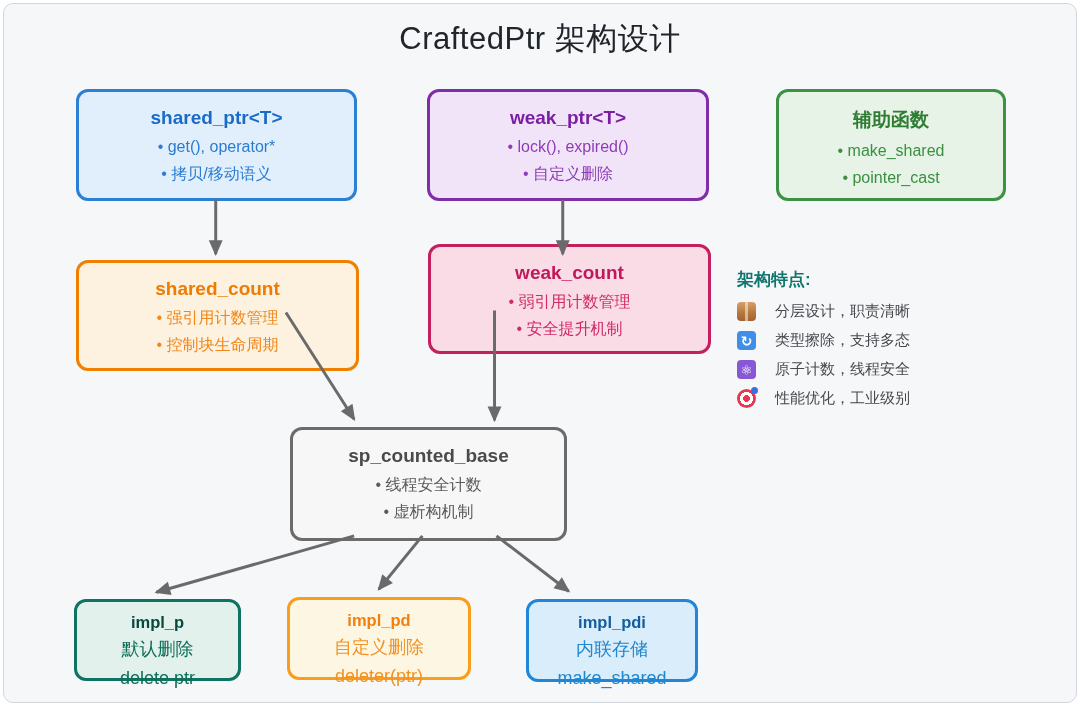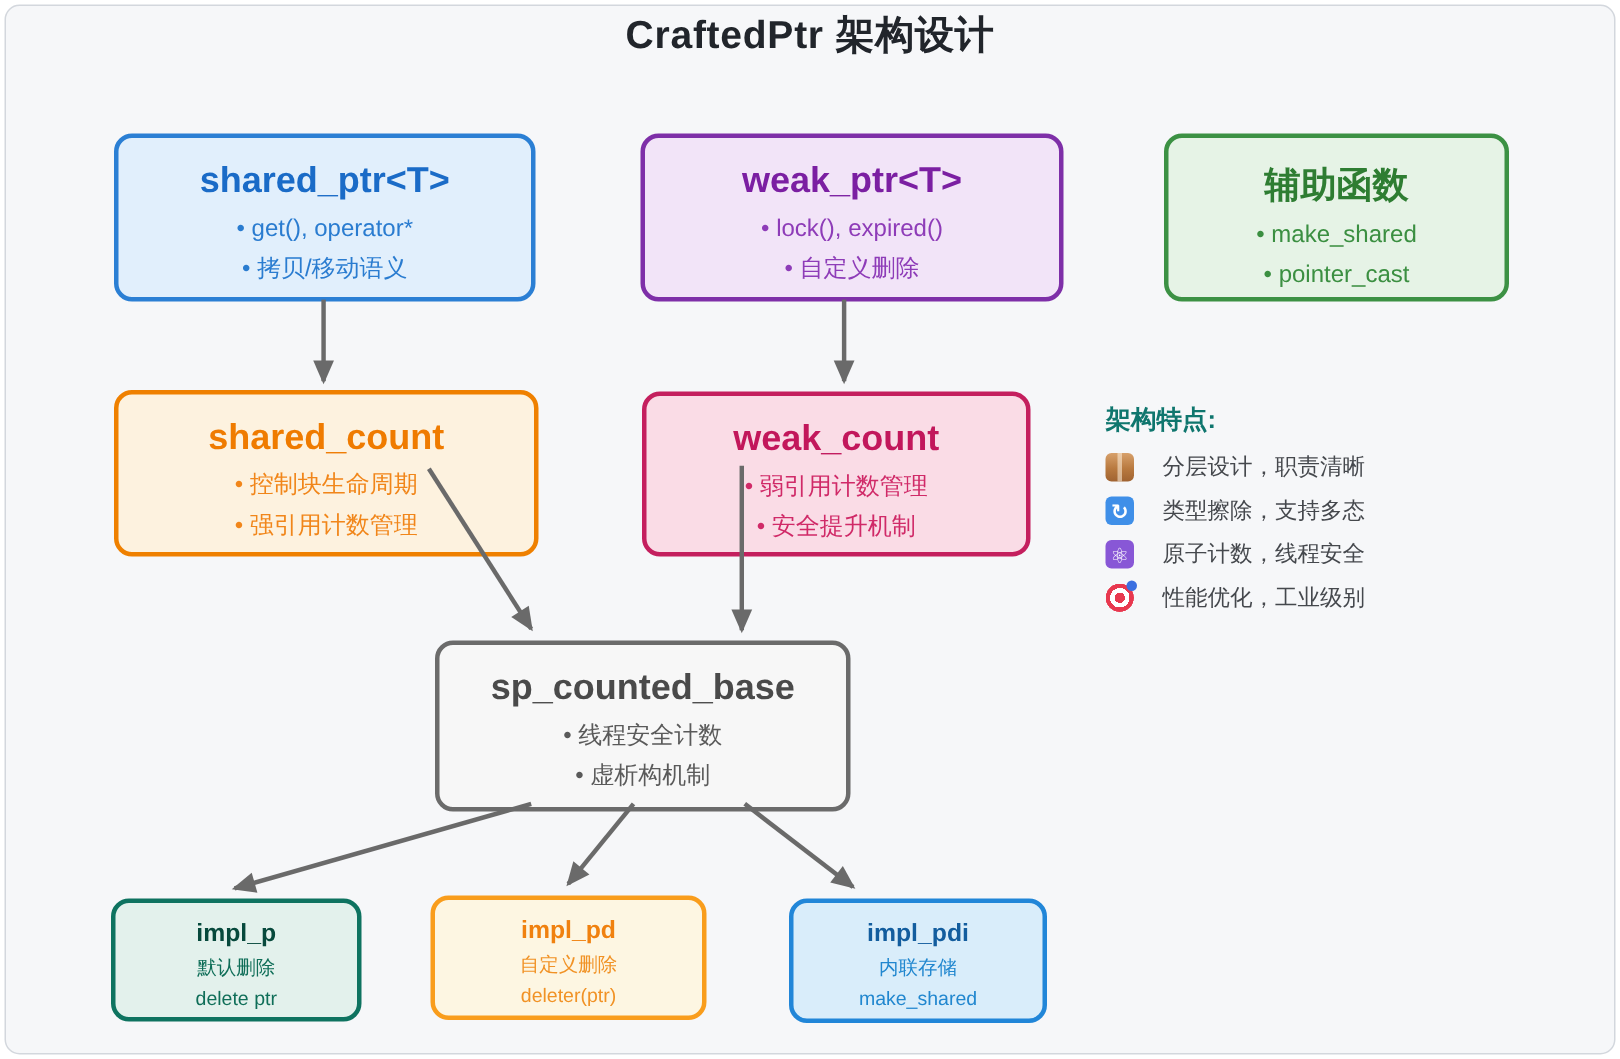--- a/index.html
+++ b/index.html
@@ -6,58 +6,58 @@
   body{
     width:1080px;height:706px;position:relative;overflow:hidden;
     font-family:"Liberation Sans","DejaVu Sans",sans-serif;
     -webkit-font-smoothing:antialiased;
   }
   .canvas{
     position:absolute;inset:3px;background:#f6f7f9;
     border:1.5px solid #d3d7dd;border-radius:10px;
   }
   .page-title{
-    position:absolute;top:2px;left:0;width:100%;text-align:center;
-    font-size:26px;font-weight:700;color:#21252b;margin:0;letter-spacing:.5px;
+    position:absolute;top:14px;left:0;width:100%;text-align:center;
+    font-size:31px;font-weight:400;color:#21252b;margin:0;letter-spacing:.5px;
   }
   
   .node{
     position:absolute;box-sizing:border-box;border:3px solid;border-radius:12px;
     text-align:center;background:#fff;
     border-color:var(--bd);background:var(--bg);
   }
   .node h2{
-    margin:15px 8px 5px;font-size:24px;font-weight:700;color:var(--ti);
+    margin:15px 8px 5px;font-size:19px;font-weight:700;color:var(--ti);
   }
   .node .li{
     font-size:16px;line-height:1.68;color:var(--tx);
   }
   .node .li.b::before{content:"• ";}
   
   .v-blue   {--bd:#2b7fd4;--bg:#e1effc;--ti:#1a6bc7;--tx:#2a7cd0;}
   .v-purple {--bd:#7e2fa8;--bg:#f2e4f8;--ti:#7b1fa2;--tx:#8e3cb8;}
   .v-green  {--bd:#3c9144;--bg:#e6f3e6;--ti:#2e7d32;--tx:#3b8f41;}
   .v-orange {--bd:#ef8000;--bg:#fdf2df;--ti:#ef7b00;--tx:#f1861a;}
   .v-crimson{--bd:#c41f5e;--bg:#fadce6;--ti:#c2175b;--tx:#d02a68;}
   .v-gray   {--bd:#6b6b6b;--bg:#f7f7f7;--ti:#4a4a4a;--tx:#5a5a5a;}
   .v-teal   {--bd:#0e7360;--bg:#e3f1ec;--ti:#07493c;--tx:#0f6e58;}
   .v-amber  {--bd:#f99d1c;--bg:#fdf6e2;--ti:#f0810f;--tx:#f19225;}
   .v-sky    {--bd:#2186d8;--bg:#d9edfa;--ti:#135d9e;--tx:#2187cf;}
   
   #n-shared-ptr      {left:72px; top:85px; width:281px;height:112px;}
   #n-weak-ptr        {left:423px;top:85px; width:282px;height:112px;}
   #n-helpers         {left:772px;top:85px; width:230px;height:112px;}
   #n-shared-count    {left:72px; top:256px;width:283px;height:111px;}
-  #n-weak-count      {left:424px;top:257px;width:259px;height:110px;}
+  #n-weak-count      {left:424px;top:240px;width:283px;height:110px;}
   #n-sp-counted-base {left:286px;top:423px;width:277px;height:114px;}
   #n-impl-p  {left:70px; top:595px;width:167px;height:82px;}
   #n-impl-pd {left:283px;top:593px;width:184px;height:83px;}
   #n-impl-pdi{left:522px;top:595px;width:172px;height:83px;}
   .node.small h2{margin:11px 6px 3px;font-size:16.5px;}
-  .node.small .li{font-size:13px;line-height:1.6;}
+  .node.small .li{font-size:18px;line-height:1.6;}
   
   .features{position:absolute;left:733px;top:264px;width:320px;}
   .features h3{margin:0 0 11px;font-size:17px;font-weight:700;color:#0f766e;}
   .feat{display:flex;align-items:flex-end;gap:19px;margin-bottom:10px;
         font-size:15px;color:#45484d;}
   .ficon{flex:0 0 auto;width:19px;height:19px;border-radius:4px;position:relative;
          display:flex;align-items:center;justify-content:center;
          color:#fff;font-size:13px;font-weight:700;line-height:1;}
   .ficon.pkg{background:linear-gradient(180deg,#d7a06b 0%,#b8793f 55%,#a06331 100%);}
   .ficon.pkg::after{content:"";position:absolute;left:8px;top:0;width:3px;height:100%;
@@ -91,22 +91,22 @@
   </section>
 
   <section class="node v-green" id="n-helpers">
     <h2>辅助函数</h2>
     <div class="li b">make_shared</div>
     <div class="li b">pointer_cast</div>
   </section>
 
   <section class="node v-orange" id="n-shared-count">
     <h2>shared_count</h2>
+    <div class="li b">强引用计数管理</div>
     <div class="li b">控制块生命周期</div>
-    <div class="li b">强引用计数管理</div>
   </section>
 
   <section class="node v-crimson" id="n-weak-count">
     <h2>weak_count</h2>
     <div class="li b">弱引用计数管理</div>
     <div class="li b">安全提升机制</div>
   </section>
 
   <section class="node v-gray" id="n-sp-counted-base">
     <h2>sp_counted_base</h2>

